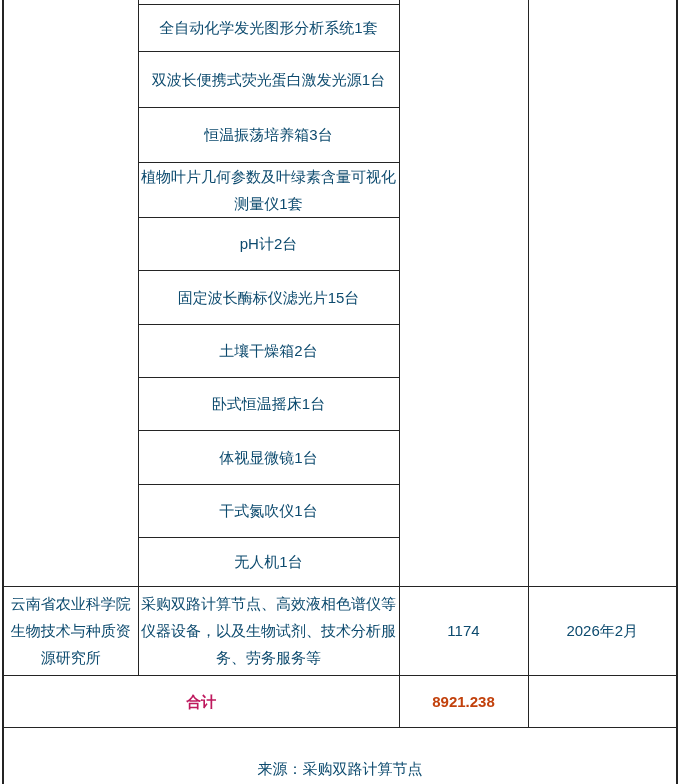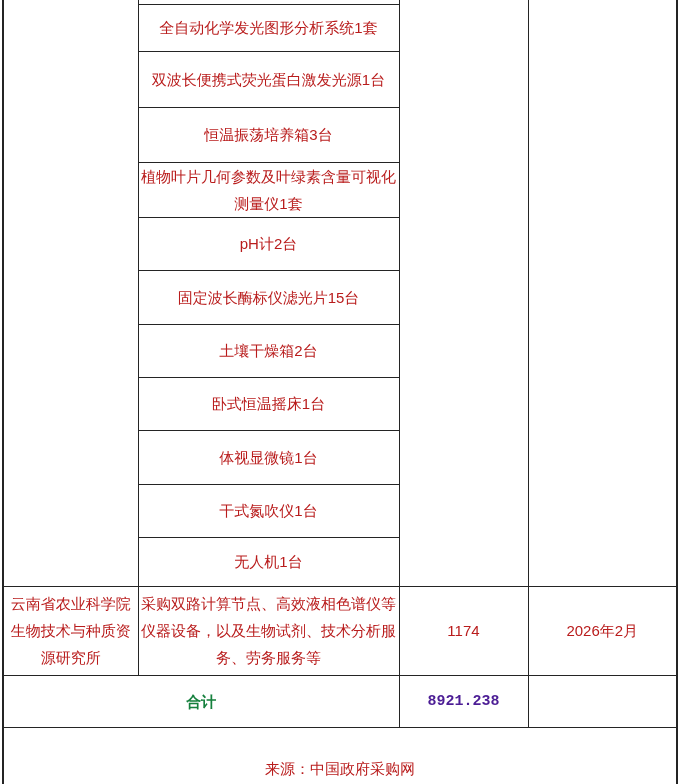--- a/index.html
+++ b/index.html
@@ -24,21 +24,21 @@
     border: 2px solid #242424;
     border-top: none;
   }
   table.proc-table td {
     border: 1px solid #242424;
     padding: 0 2px;
     text-align: center;
     vertical-align: middle;
     font-size: 15px;
     line-height: 27px;
-    color: #b91c1c;
+    color: #0c4a6e;
     white-space: pre-line;
     overflow: hidden;
   }
   tr.row-sliver td { border-top: none; }
   td.total-label, td.total-amount {
     font-weight: bold;
     color: #ff0000;
   }
   td.footer-cell { line-height: 24px; }
 </style>
@@ -100,26 +100,26 @@
 生物技术与种质资
 源研究所</td>
         <td>采购双路计算节点、高效液相色谱仪等
 仪器设备，以及生物试剂、技术分析服
 务、劳务服务等</td>
         <td>1174</td>
         <td>2026年2月</td>
       </tr>
 
       <tr style="height:52px">
-        <td colspan="2" class="total-label" style="color: #15803d;">合计</td>
-        <td class="total-amount" style="color: #4c1d95; font-family: Liberation Mono, monospace;">8921.238</td>
+        <td colspan="2" class="total-label" style="color: #be185d;">合计</td>
+        <td class="total-amount" style="color: #c2410c;">8921.238</td>
         <td></td>
       </tr>
 
       <tr style="height:50px">
         <td colspan="4" class="footer-cell">
-          <div>来源：中国政府采购网</div>
+          <div>来源：采购双路计算节点</div>
           
         </td>
       </tr>
     </tbody>
   </table>
 </div>
 
 </body></html>

